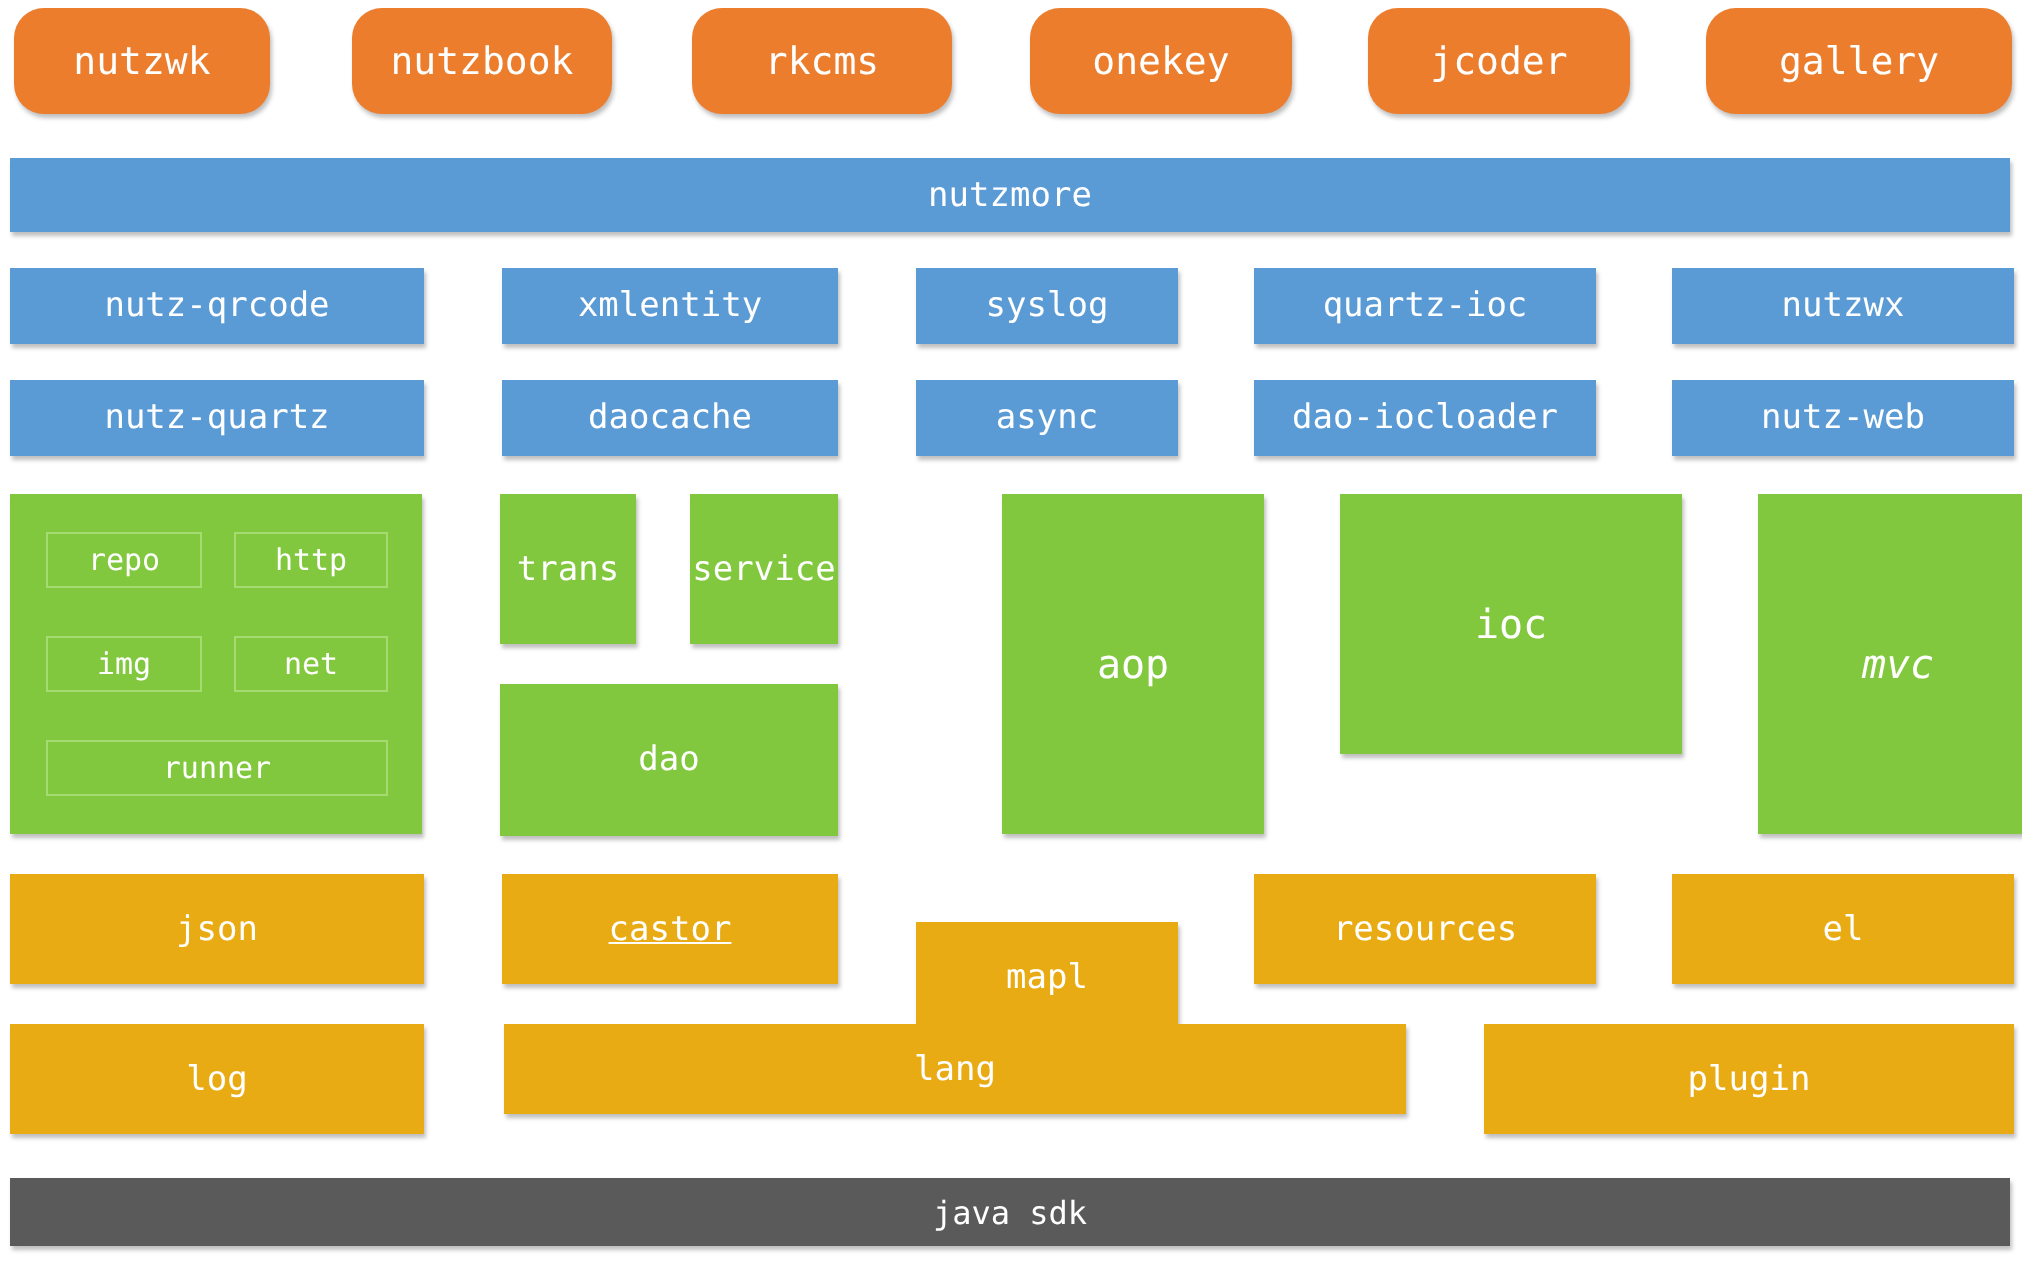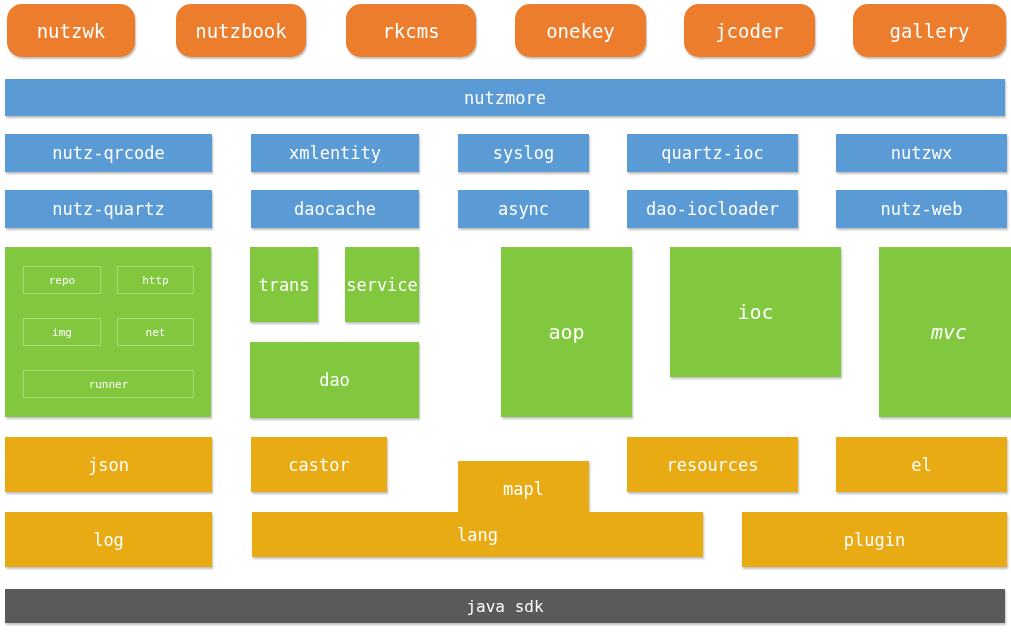--- a/index.html
+++ b/index.html
@@ -28,21 +28,21 @@
   .gold   { background: var(--gold,   #E9AB13); }
   .dark   { background: var(--darkGray, #5A5A5A); font-size: 16px; }
   .green-big { font-size: 20px; margin-left: 43px; }
   .inner {
     position: absolute;
     display: flex;
     align-items: center;
     justify-content: center;
     border: 1px solid var(--greenBorder, #A6DA73);
     color: var(--text, #fff);
-    font-size: 11px;
+    font-size: 15px;
     box-shadow: none;
     box-sizing: border-box;
   }
 </style>
 </head>
 <body>
 
 <div class="canvas">
 
   <div class="box orange" style="left:7px;   top:4px; width:128px; height:53px;">nutzwk</div>
@@ -76,21 +76,21 @@
 
   <div class="box green" style="left:250px; top:247px; width:68px;  height:75px;">trans</div>
   <div class="box green" style="left:345px; top:247px; width:74px;  height:75px;">service</div>
   <div class="box green" style="left:250px; top:342px; width:169px; height:76px;">dao</div>
 
   <div class="box green green-big" style="left:458px; top:247px; width:131px; height:170px;">aop</div>
   <div class="box green green-big" style="left:627px; top:247px; width:171px; height:130px;">ioc</div>
   <div class="box green green-big" style="left:836px; top:247px; width:140px; height:170px;font-style:italic;">mvc</div>
 
   <div class="box gold" style="left:5px;   top:437px; width:207px; height:55px;">json</div>
-  <div class="box gold" style="left:251px; top:437px; width:136px; height:55px;">castor</div>
+  <div class="box gold" style="left:251px; top:437px; width:168px; height:55px;text-decoration:underline;">castor</div>
   <div class="box gold" style="left:458px; top:437px; width:131px; height:55px;margin-top:24px;">mapl</div>
   <div class="box gold" style="left:627px; top:437px; width:171px; height:55px;">resources</div>
   <div class="box gold" style="left:836px; top:437px; width:171px; height:55px;">el</div>
 
   <div class="box gold" style="left:5px;   top:512px; width:207px; height:55px;">log</div>
   <div class="box gold" style="left:252px; top:512px; width:451px; height:45px;">lang</div>
   <div class="box gold" style="left:742px; top:512px; width:265px; height:55px;">plugin</div>
 
   <div class="box dark" style="left:5px; top:589px; width:1000px; height:34px;">java sdk</div>
 

